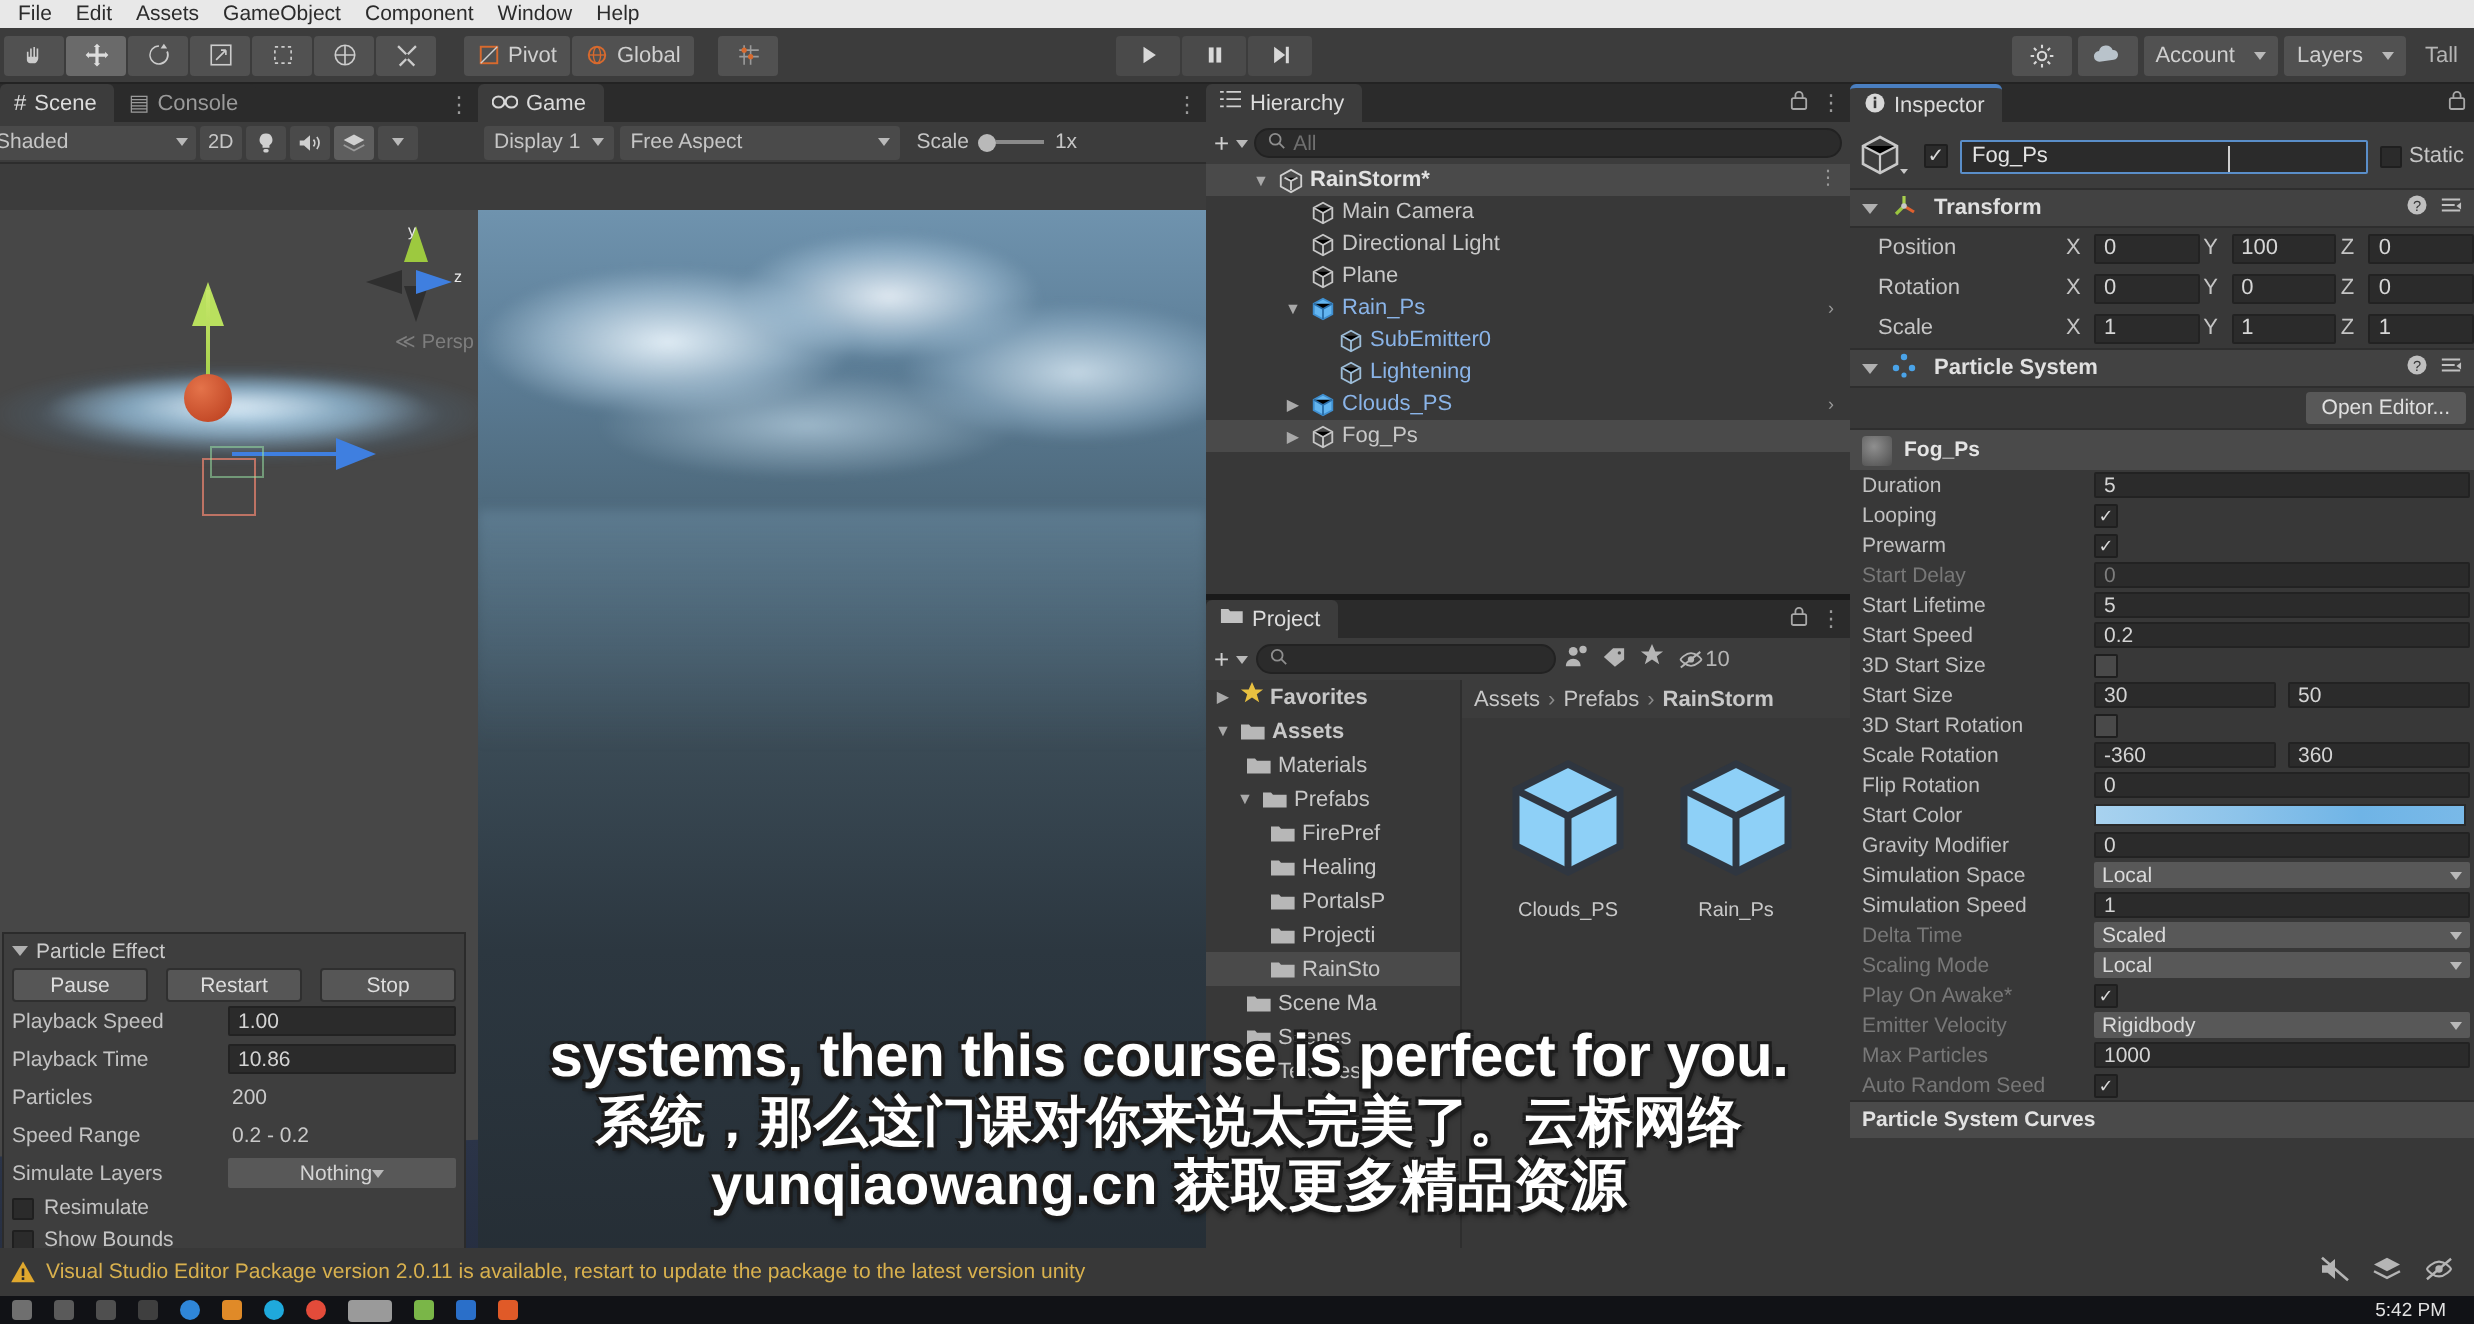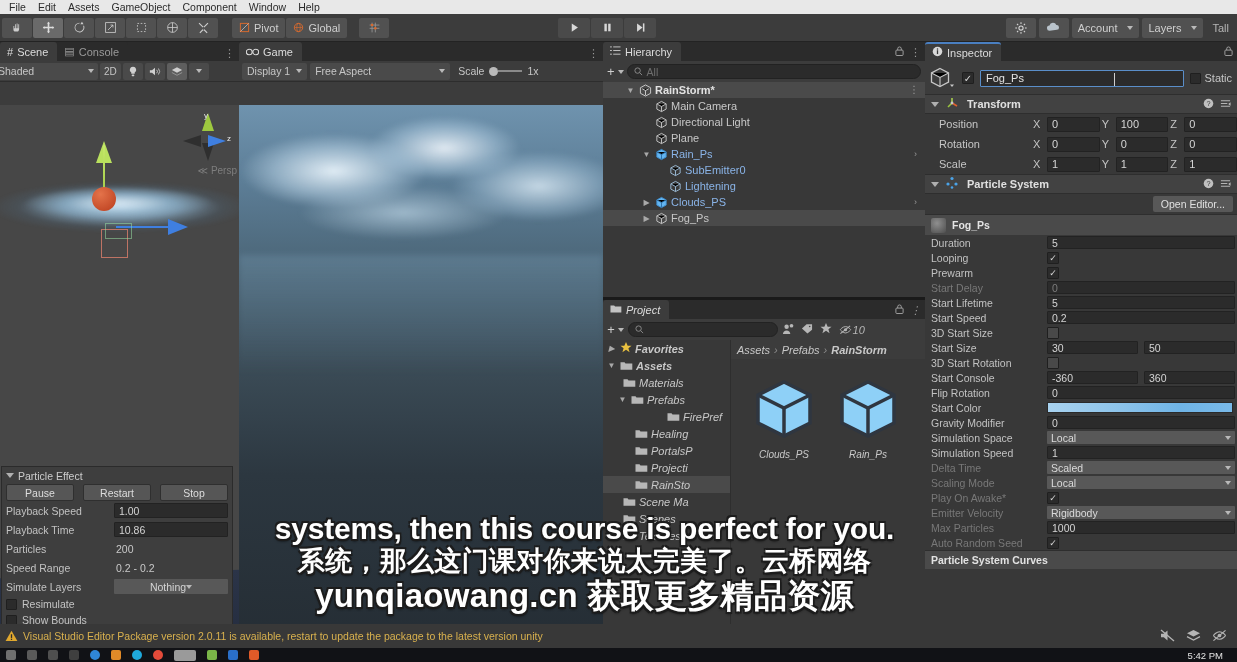--- a/index.html
+++ b/index.html
@@ -135,21 +135,21 @@
   .h-row { height: 16px; display: flex; align-items: center; gap: 3px; padding-right: 6px; font-size: 11px; color: #c8c8c8; position: relative; }
   .h-row.sel { background: #4a4a4a; }
   .h-row.prefab > .h-label { color: #8ab4e8; }
   .arrow { width: 11px; text-align: center; color: #a9a9a9; font-size: 8px; flex: none; }
   .cube-ico { width: 13px; height: 13px; flex: none; }
   .h-label { white-space: nowrap; }
   .h-more { position: absolute; right: 6px; color: #9a9a9a; font-size: 10px; }
   .h-chev { position: absolute; right: 8px; color: #9a9a9a; font-size: 9px; }
 
   
-  #project-panel { left: 603px; top: 300px; width: 322px; height: 324px; background: #ec4899; font-style: italic; }
+  #project-panel { left: 603px; top: 300px; width: 322px; height: 324px; background: #ec4899; }
   .p-toolbar { height: 21px; background: #3c3c3c; display: flex; align-items: center; gap: 4px; padding: 0 4px; }
   .p-icons { display: flex; align-items: center; gap: 7px; color: #b6b6b6; font-size: 11px; }
   .p-body { position: absolute; left: 0; top: 40px; width: 322px; bottom: 0; display: flex; }
   .p-tree { width: 127px; background: #383838; }
   .p-main { flex: 1; background: #383838; border-left: 1px solid #2e2e2e; }
   .p-crumb { height: 19px; display: flex; align-items: center; gap: 4px; padding-left: 6px; background: #3c3c3c; font-size: 11px; color: #c8c8c8; }
   .p-crumb .sepg { color: #8c8c8c; }
   .p-grid { display: flex; gap: 6px; padding: 14px 0 0 14px; }
   .p-item { width: 78px; text-align: center; }
   .p-item .cap { margin-top: 2px; font-size: 10px; color: #c9c9c9; }
@@ -206,21 +206,21 @@
   .taskbar { position: absolute; left: 0; top: 648px; width: 1237px; height: 14px; background: #111216; display: flex; align-items: center; gap: 11px; padding-left: 6px; }
   .tk { width: 10px; height: 10px; border-radius: 2px; flex: none; }
   .tk-time { margin-left: auto; padding-right: 14px; color: #e2e2e2; font-size: 9.5px; }
 
   
   .subs { position: absolute; left: 0; top: 512px; width: 1169px; text-align: center; pointer-events: none; }
   .sub-line { font-weight: bold; color: #ffffff; line-height: 1.14;
     text-shadow: -1.6px -1.6px 0 #1c1c1c, 1.6px -1.6px 0 #1c1c1c, -1.6px 1.6px 0 #1c1c1c, 1.6px 1.6px 0 #1c1c1c, 0 2px 3px rgba(0,0,0,.9); }
   .sub-en { font-size: 30px; letter-spacing: -0.2px; }
   .sub-cn { font-size: 27px; letter-spacing: 0.3px; }
-  .sub-cn2 { font-size: 33px; letter-spacing: 0.3px; }
+  .sub-cn2 { font-size: 28px; letter-spacing: 0.3px; }
 </style>
 </head>
 <body>
 
 <div id="app">
 
   <div class="menubar">
     <span class="mi">File</span>
     <span class="mi">Edit</span>
     <span class="mi">Assets</span>
@@ -725,21 +725,21 @@
         </div>
         <div class="p-trow" style="padding-left:14px;">
           <span class="arrow">▼</span>
           <span class="folder-ico">
             <svg width="13" height="10" viewBox="0 0 13 10">
                 <path d="M.5 1.2h4l1 1.2h6.8v6.4H.5z" fill="#b7b7b7"></path>
               </svg>
           </span>
           <span>Prefabs</span>
         </div>
-        <div class="p-trow" style="padding-left:32px;margin-left:32px;">
+        <div class="p-trow" style="padding-left:32px;">
           <span class="folder-ico">
             <svg width="13" height="10" viewBox="0 0 13 10">
                 <path d="M.5 1.2h4l1 1.2h6.8v6.4H.5z" fill="#b7b7b7"></path>
               </svg>
           </span>
           <span>FirePref</span>
         </div>
         <div class="p-trow" style="padding-left:32px;">
           <span class="folder-ico">
             <svg width="13" height="10" viewBox="0 0 13 10">
@@ -1000,21 +1000,21 @@
         <span class="pr-two">
           <span class="pr-f">30</span>
           <span class="pr-f">50</span>
         </span>
       </div>
       <div class="pr">
         <span class="pr-lbl">3D Start Rotation</span>
         <span class="pr-chk empty"></span>
       </div>
       <div class="pr">
-        <span class="pr-lbl">Start Console</span>
+        <span class="pr-lbl">Scale Rotation</span>
         <span class="pr-two">
           <span class="pr-f">-360</span>
           <span class="pr-f">360</span>
         </span>
       </div>
       <div class="pr">
         <span class="pr-lbl">Flip Rotation</span>
         <span class="pr-f">0</span>
       </div>
       <div class="pr">

